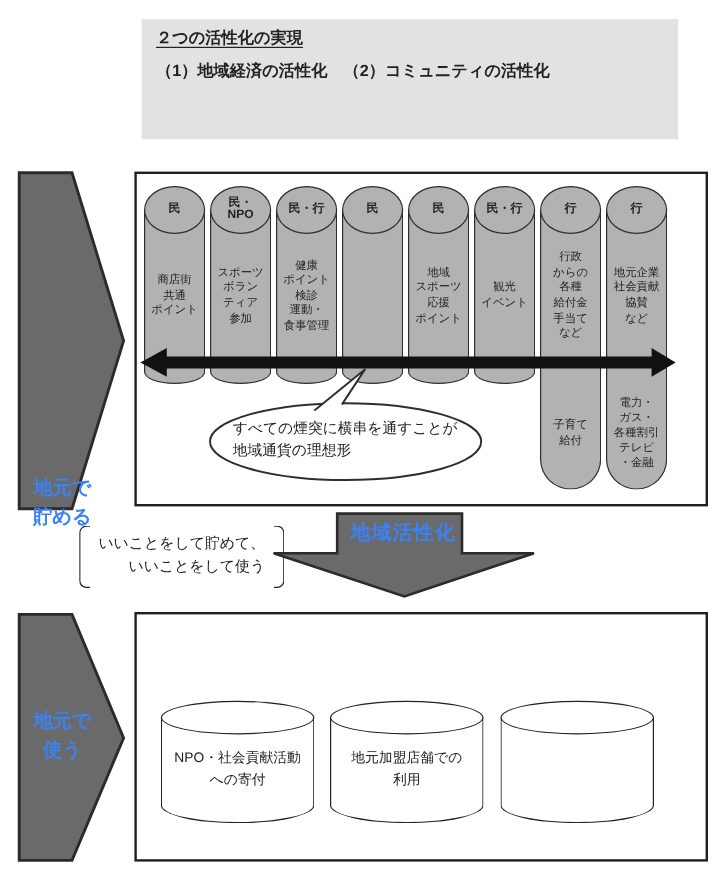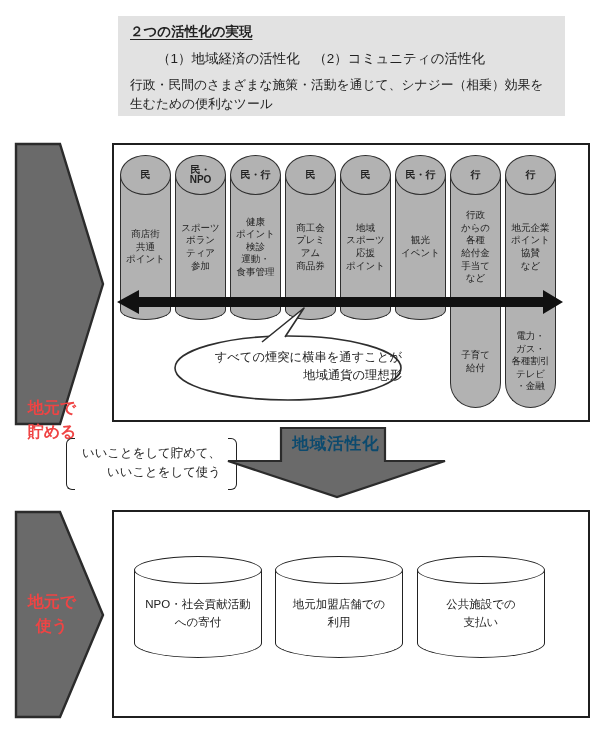--- a/index.html
+++ b/index.html
@@ -7,27 +7,27 @@
     --ink:#222222; --line:#2e2e2e;
   }
   *{margin:0;padding:0;box-sizing:border-box;}
   body{background:#ffffff;font-family:"Liberation Sans","DejaVu Sans",sans-serif;color:var(--ink);}
   .canvas{position:relative;width:600px;height:732px;background:#ffffff;overflow:hidden;}
 
   
   .header-box{position:absolute;left:118px;top:16px;width:447px;height:100px;
     background:var(--header_bg);padding:7px 12px 8px 12px;}
   .header-title{font-size:13.5px;font-weight:bold;text-decoration:underline;text-underline-offset:3px;}
-  .header-subtitle{font-size:13.5px;font-weight:normal;margin-top:9px;margin-left:27px;}
+  .header-subtitle{font-size:13.5px;font-weight:bold;margin-top:9px;}
   .header-desc{font-size:12.8px;margin-top:8px;line-height:1.45;}
 
   
   .pent{position:absolute;}
   .pent svg{display:block;}
-  .pent-label{position:absolute;color:#ef4444;font-weight:bold;font-size:16px;
+  .pent-label{position:absolute;color:#3b82f6;font-weight:bold;font-size:16px;
     line-height:1.5;text-align:center;white-space:pre-line;}
 
   
   .main-box{position:absolute;left:112px;top:143px;width:478px;height:279px;
     border:2px solid #1f1f1f;background:#ffffff;}
   .chimney{position:absolute;width:51px;top:10px;}
   .chimney.short{height:165px;}
   .chimney.tall{height:253px;}
   .c-body{position:absolute;left:0;right:0;top:20px;bottom:0;background:var(--chimney_fill);
     border:1.6px solid var(--line);border-top:none;}
@@ -38,55 +38,54 @@
     justify-content:center;text-align:center;font-weight:bold;font-size:10px;
     line-height:1.05;white-space:pre-line;z-index:2;}
   .c-text{position:absolute;left:-3px;right:-3px;top:44px;height:96px;display:flex;
     align-items:center;justify-content:center;text-align:center;font-size:9.5px;
     line-height:1.32;white-space:pre-line;z-index:2;}
   .c-lower{position:absolute;left:-3px;right:-3px;top:168px;bottom:8px;display:flex;
     align-items:center;justify-content:center;text-align:center;font-size:9.5px;
     line-height:1.32;white-space:pre-line;z-index:2;}
   .h-arrow{position:absolute;left:0;top:144px;z-index:5;}
   .bubble-svg{position:absolute;left:58px;top:160px;z-index:6;}
-  .bubble-text{position:absolute;left:68px;top:203px;width:220px;text-align:right;
+  .bubble-text{position:absolute;left:80px;top:203px;width:220px;text-align:left;
     font-size:12.3px;line-height:1.5;white-space:pre-line;z-index:7;}
 
   
   .note{position:absolute;left:66px;top:438px;height:52px;display:flex;align-items:stretch;}
   .bracket-l{width:9px;border:1.6px solid var(--ink);border-right:none;border-radius:6px 0 0 6px;}
   .bracket-r{width:9px;border:1.6px solid var(--ink);border-left:none;border-radius:0 6px 6px 0;}
   .note-text{padding:6px 7px;font-size:12.4px;line-height:1.5;text-align:right;white-space:pre-line;}
 
   
   .down-arrow{position:absolute;left:226px;top:426px;}
   .down-arrow-label{position:absolute;left:246px;top:433px;width:180px;text-align:center;
-    color:#0c4a6e;font-weight:bold;font-size:16.5px;letter-spacing:1px;}
+    color:#3b82f6;font-weight:bold;font-size:16.5px;letter-spacing:1px;}
 
   
   .bottom-box{position:absolute;left:112px;top:510px;width:478px;height:208px;
     border:2px solid #1f1f1f;background:#ffffff;}
-  .drum{position:absolute;top:44px;width:128px;height:102px;}
+  .drum{position:absolute;top:72px;width:128px;height:102px;}
   .d-cap{position:absolute;left:0;right:0;top:0;height:28px;background:#ffffff;
     border:1.5px solid var(--ink);border-radius:50%;z-index:2;}
   .d-body{position:absolute;left:0;right:0;top:14px;bottom:0;background:#ffffff;
     border:1.5px solid var(--ink);border-top:none;border-radius:0 0 50% 50% / 0 0 15px 15px;}
   .d-text{position:absolute;left:0;right:0;top:30px;bottom:16px;display:flex;align-items:center;
     justify-content:center;text-align:center;font-size:11.5px;line-height:1.55;
     white-space:pre-line;z-index:3;}
 </style>
 </head>
 <body>
 
 <div class="canvas">
 
   <div class="header-box">
     <div class="header-title">２つの活性化の実現</div>
     <div class="header-subtitle">（1）地域経済の活性化　（2）コミュニティの活性化</div>
-    <div class="header-desc">行政・民間のさまざまな施策・活動を通じて、シナジー（相乗）効果を生むための便利なツール</div>
   </div>
 
   <div class="pent" style="left:14px;top:142px;width:92px;height:284px;">
     <svg width="92" height="284" viewBox="0 0 92 284">
       <polygon points="2,2 46,2 89,142 46,282 2,282" fill="var(--arrow_fill)" stroke="#2b2b2b" stroke-width="2.4"></polygon>
     </svg>
     <div class="pent-label" style="left:2px;top:254px;width:72px;">地元で
 貯める</div>
   </div>
 
@@ -113,24 +112,20 @@
       <div class="c-cap">民・行</div>
       <div class="c-text">健康
 ポイント
 検診
 運動・
 食事管理</div>
     </div>
     <div class="chimney short" style="left:171px">
       <div class="c-body"></div>
       <div class="c-cap">民</div>
-      <div class="c-text">商工会
-プレミ
-アム
-商品券</div>
     </div>
     <div class="chimney short" style="left:226px">
       <div class="c-body"></div>
       <div class="c-cap">民</div>
       <div class="c-text">地域
 スポーツ
 応援
 ポイント</div>
     </div>
     <div class="chimney short" style="left:281px">
@@ -148,21 +143,21 @@
 給付金
 手当て
 など</div>
       <div class="c-lower">子育て
 給付</div>
     </div>
     <div class="chimney tall" style="left:391px">
       <div class="c-body"></div>
       <div class="c-cap">行</div>
       <div class="c-text">地元企業
-ポイント
+社会貢献
 協賛
 など</div>
       <div class="c-lower">電力・
 ガス・
 各種割引
 テレビ
 ・金融</div>
     </div>
 
     <svg class="h-arrow" width="452" height="26" viewBox="0 0 452 26">
@@ -206,18 +201,16 @@
     </div>
     <div class="drum" style="left:161px">
       <div class="d-body"></div>
       <div class="d-cap"></div>
       <div class="d-text">地元加盟店舗での
 利用</div>
     </div>
     <div class="drum" style="left:303px">
       <div class="d-body"></div>
       <div class="d-cap"></div>
-      <div class="d-text">公共施設での
-支払い</div>
     </div>
   </div>
 
 </div>
 
 </body></html>

